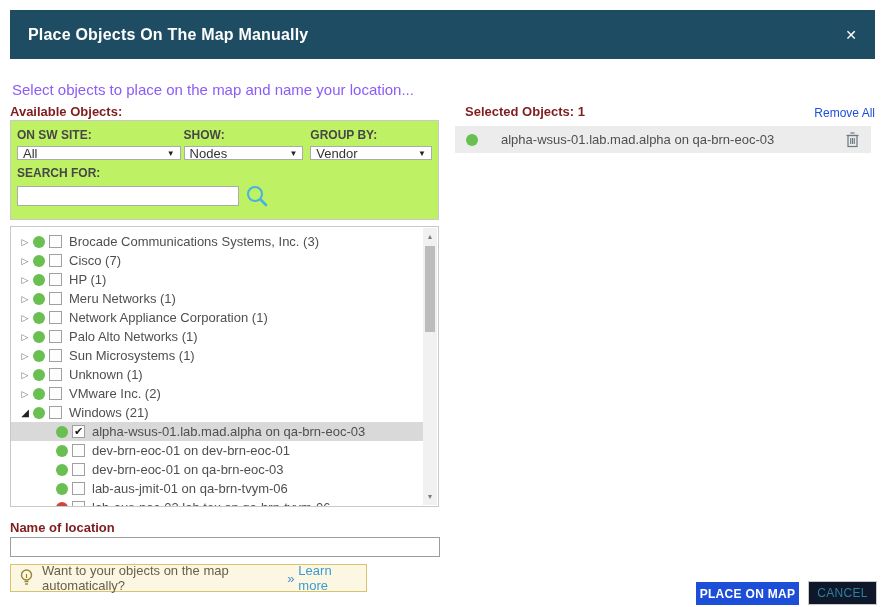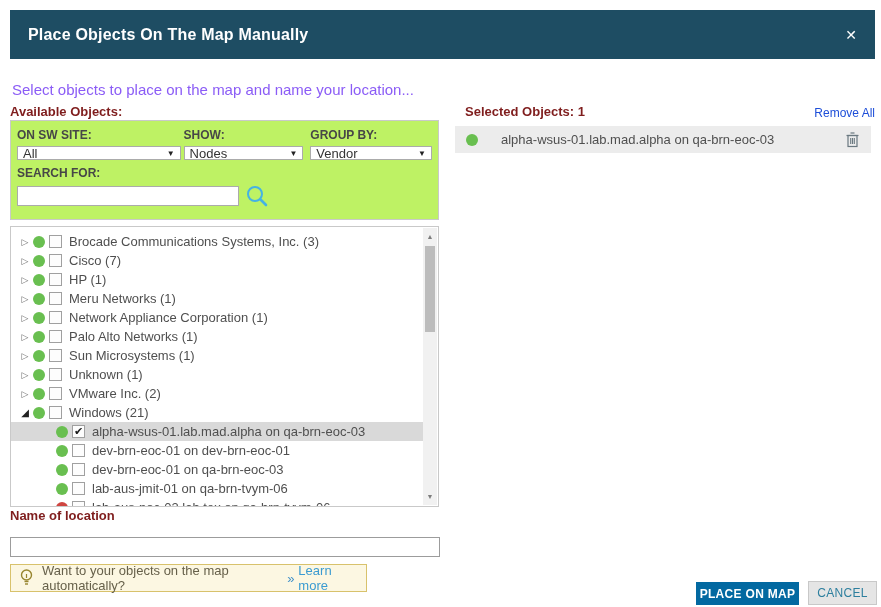--- a/index.html
+++ b/index.html
@@ -62,36 +62,36 @@
   .sb-thumb { position:absolute; left:2px; width:10px; top:18px; height:86px; background:#bcbcbc; cursor:pointer; }
 
   
   .sel-row { position:absolute; left:455px; top:126px; width:416px; height:27px; background:#ececec;
              display:flex; align-items:center; padding:0 11px; }
   .sel-row .dot { margin-right:23px; }
   .sel-row .slabel { font-size:13px; color:#4f4f4f; }
   .trash { margin-left:auto; display:inline-flex; cursor:pointer; }
 
   
-  .loc-label { position:absolute; left:10px; top:508px; }
+  .loc-label { position:absolute; left:10px; top:520px; }
   .loc-input { position:absolute; left:10px; top:537px; width:430px; height:20px; border:1px solid #9c9c9c;
                padding:0 4px; font-size:13px; font-family:"Liberation Sans",sans-serif; }
 
   
   .hint { position:absolute; left:10px; top:564px; width:357px; height:28px; background:#fcf7e2;
           border:1px solid #d8c26c; display:flex; align-items:center; padding:0 9px; font-size:13px; color:#66604a; }
   .bulb { margin-right:9px; display:inline-flex; }
   .hint-arrow { color:#4191c9; margin:0 4px 0 4px; }
   .hint-link { color:#3b9bd1; cursor:pointer; }
 
   
-  .btn-place { position:absolute; left:696px; top:582px; width:103px; height:23px; background:#0369a1;
+  .btn-place { position:absolute; left:696px; top:582px; width:103px; height:23px; background:#1d4ed8;
                color:#fff; border:none; font-size:12px; font-weight:bold; font-family:"Liberation Sans",sans-serif;
                letter-spacing:.3px; cursor:pointer; }
-  .btn-cancel { position:absolute; left:808px; top:581px; width:69px; height:24px; background:#e5e5e5;
+  .btn-cancel { position:absolute; left:808px; top:581px; width:69px; height:24px; background:#0f172a;
                 color:#2d7f9e; border:1px solid #c8c8c8; font-size:12px; font-family:"Liberation Sans",sans-serif;
                 letter-spacing:.3px; cursor:pointer; }
 </style>
 </head>
 <body>
 
 <div class="page">
 
   <div class="hdr">
     <span class="hdr-title">Place Objects On The Map Manually</span>

